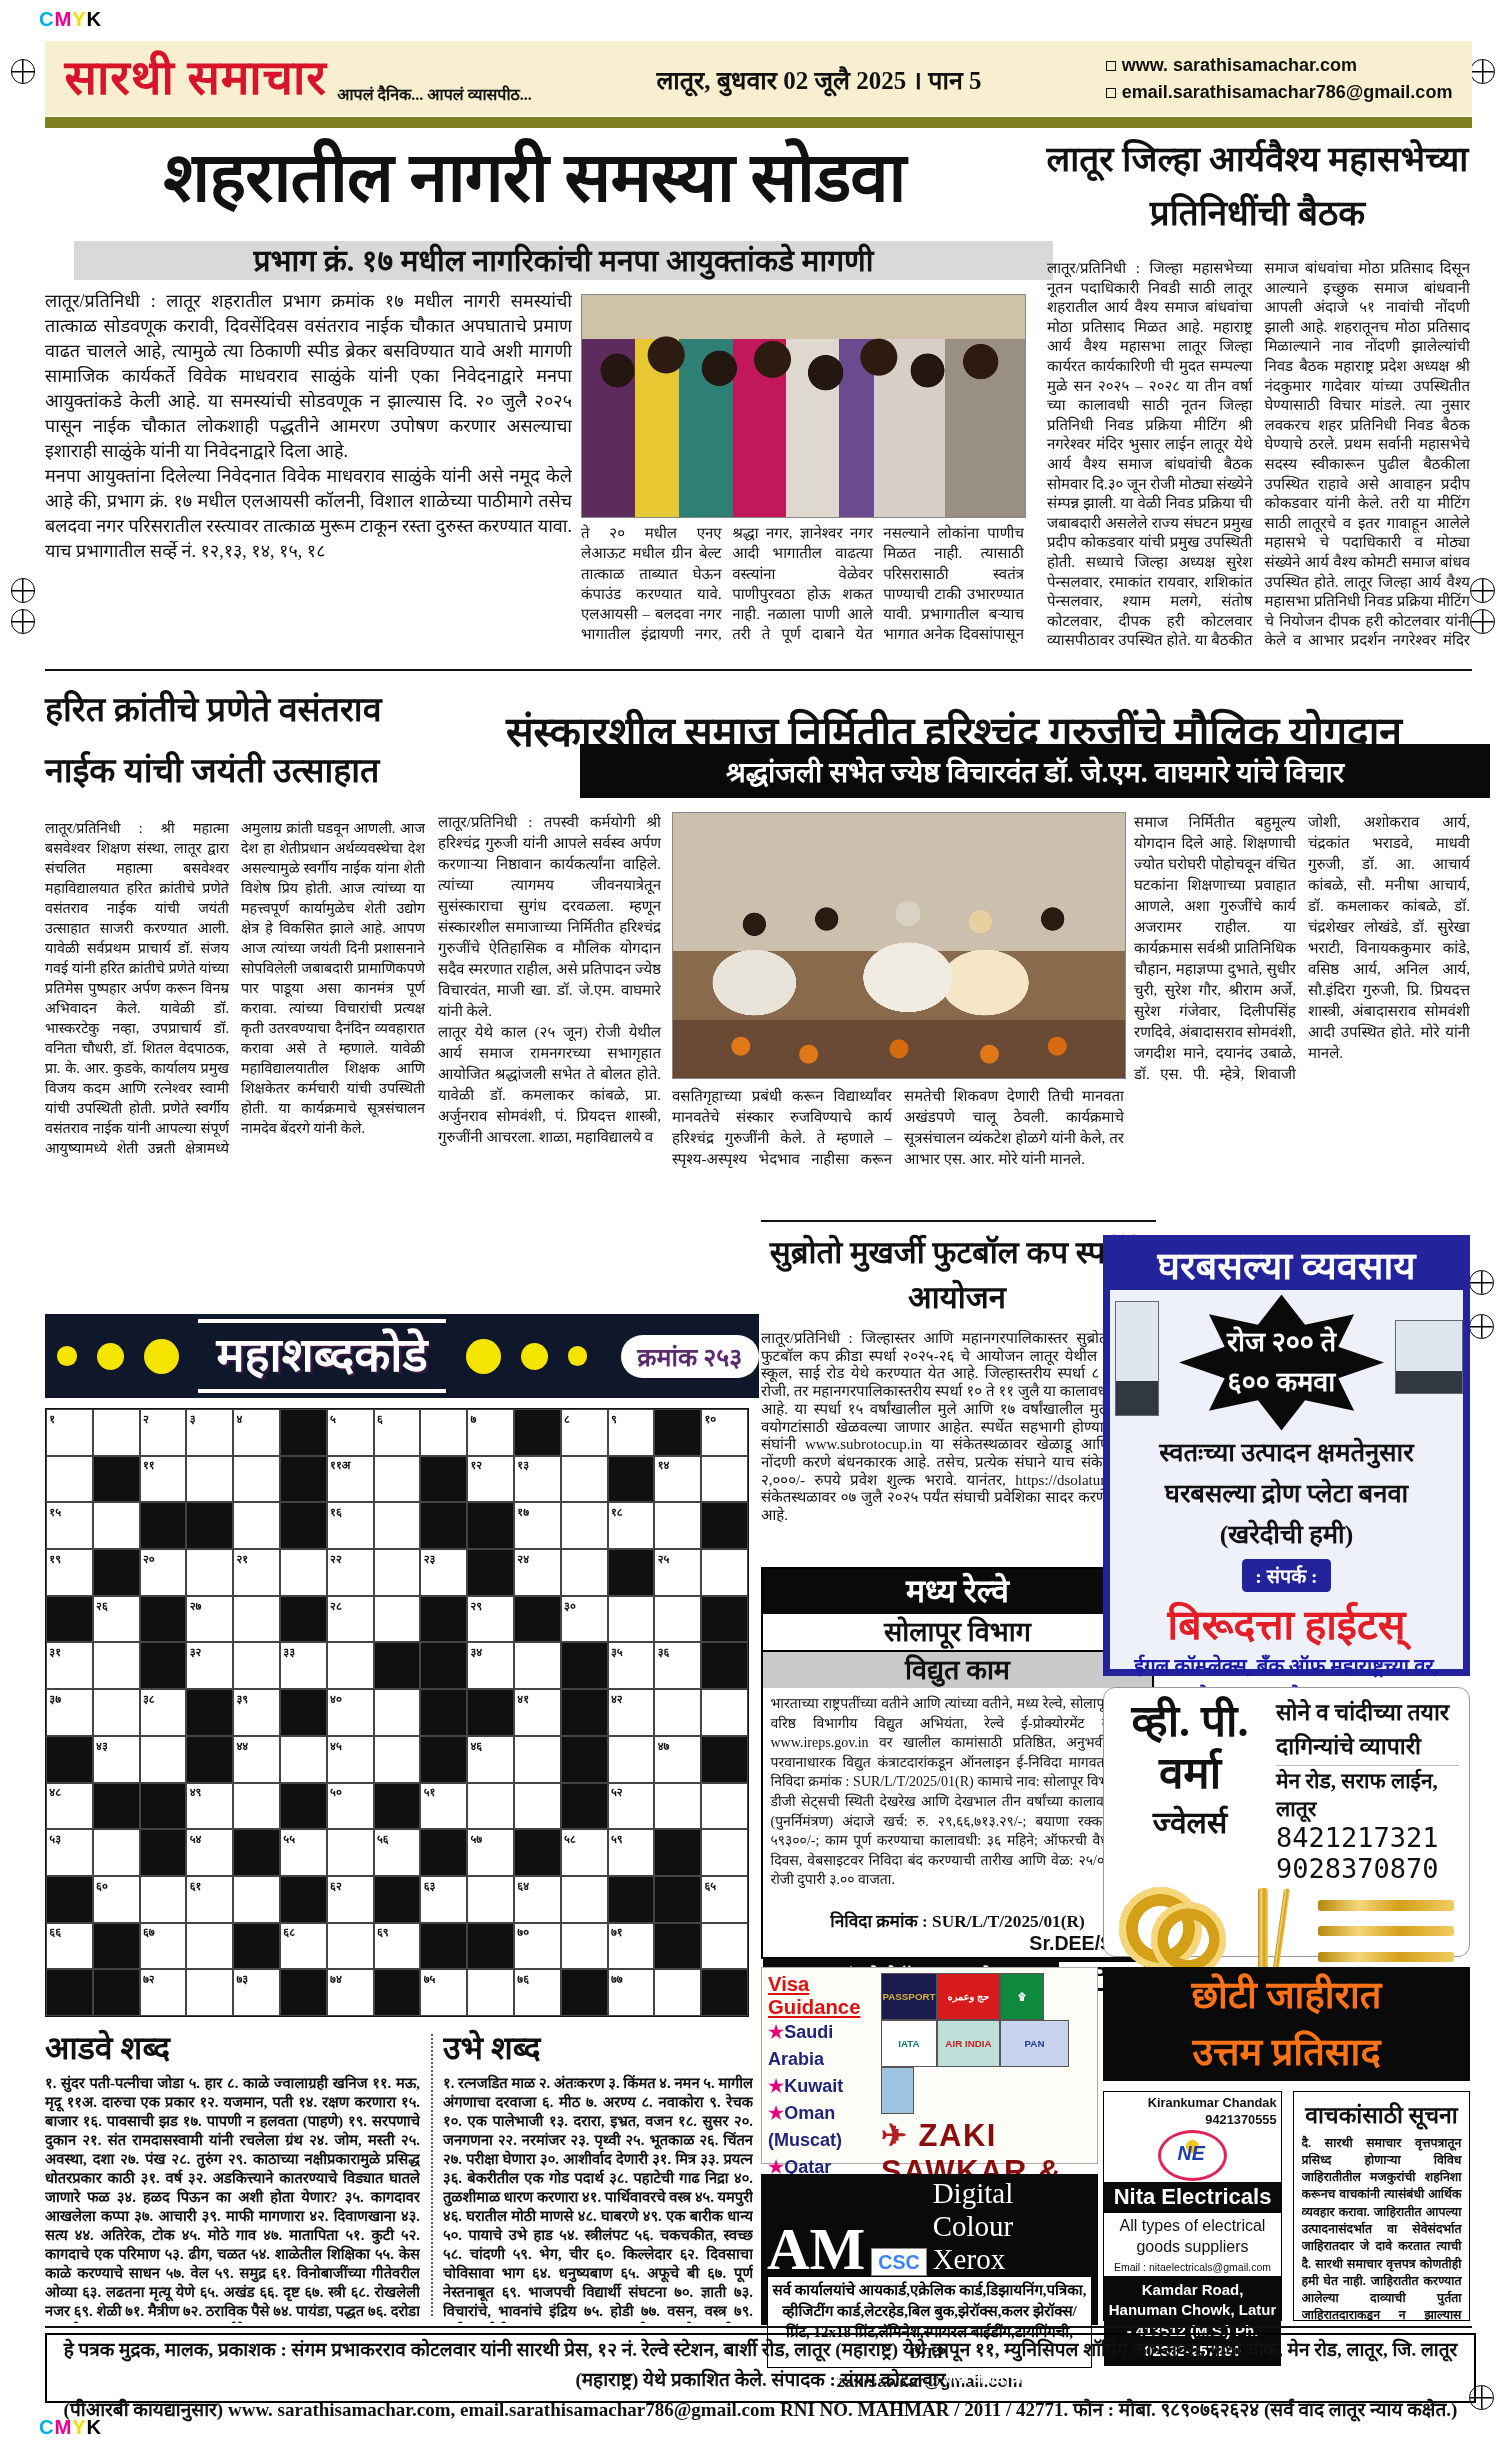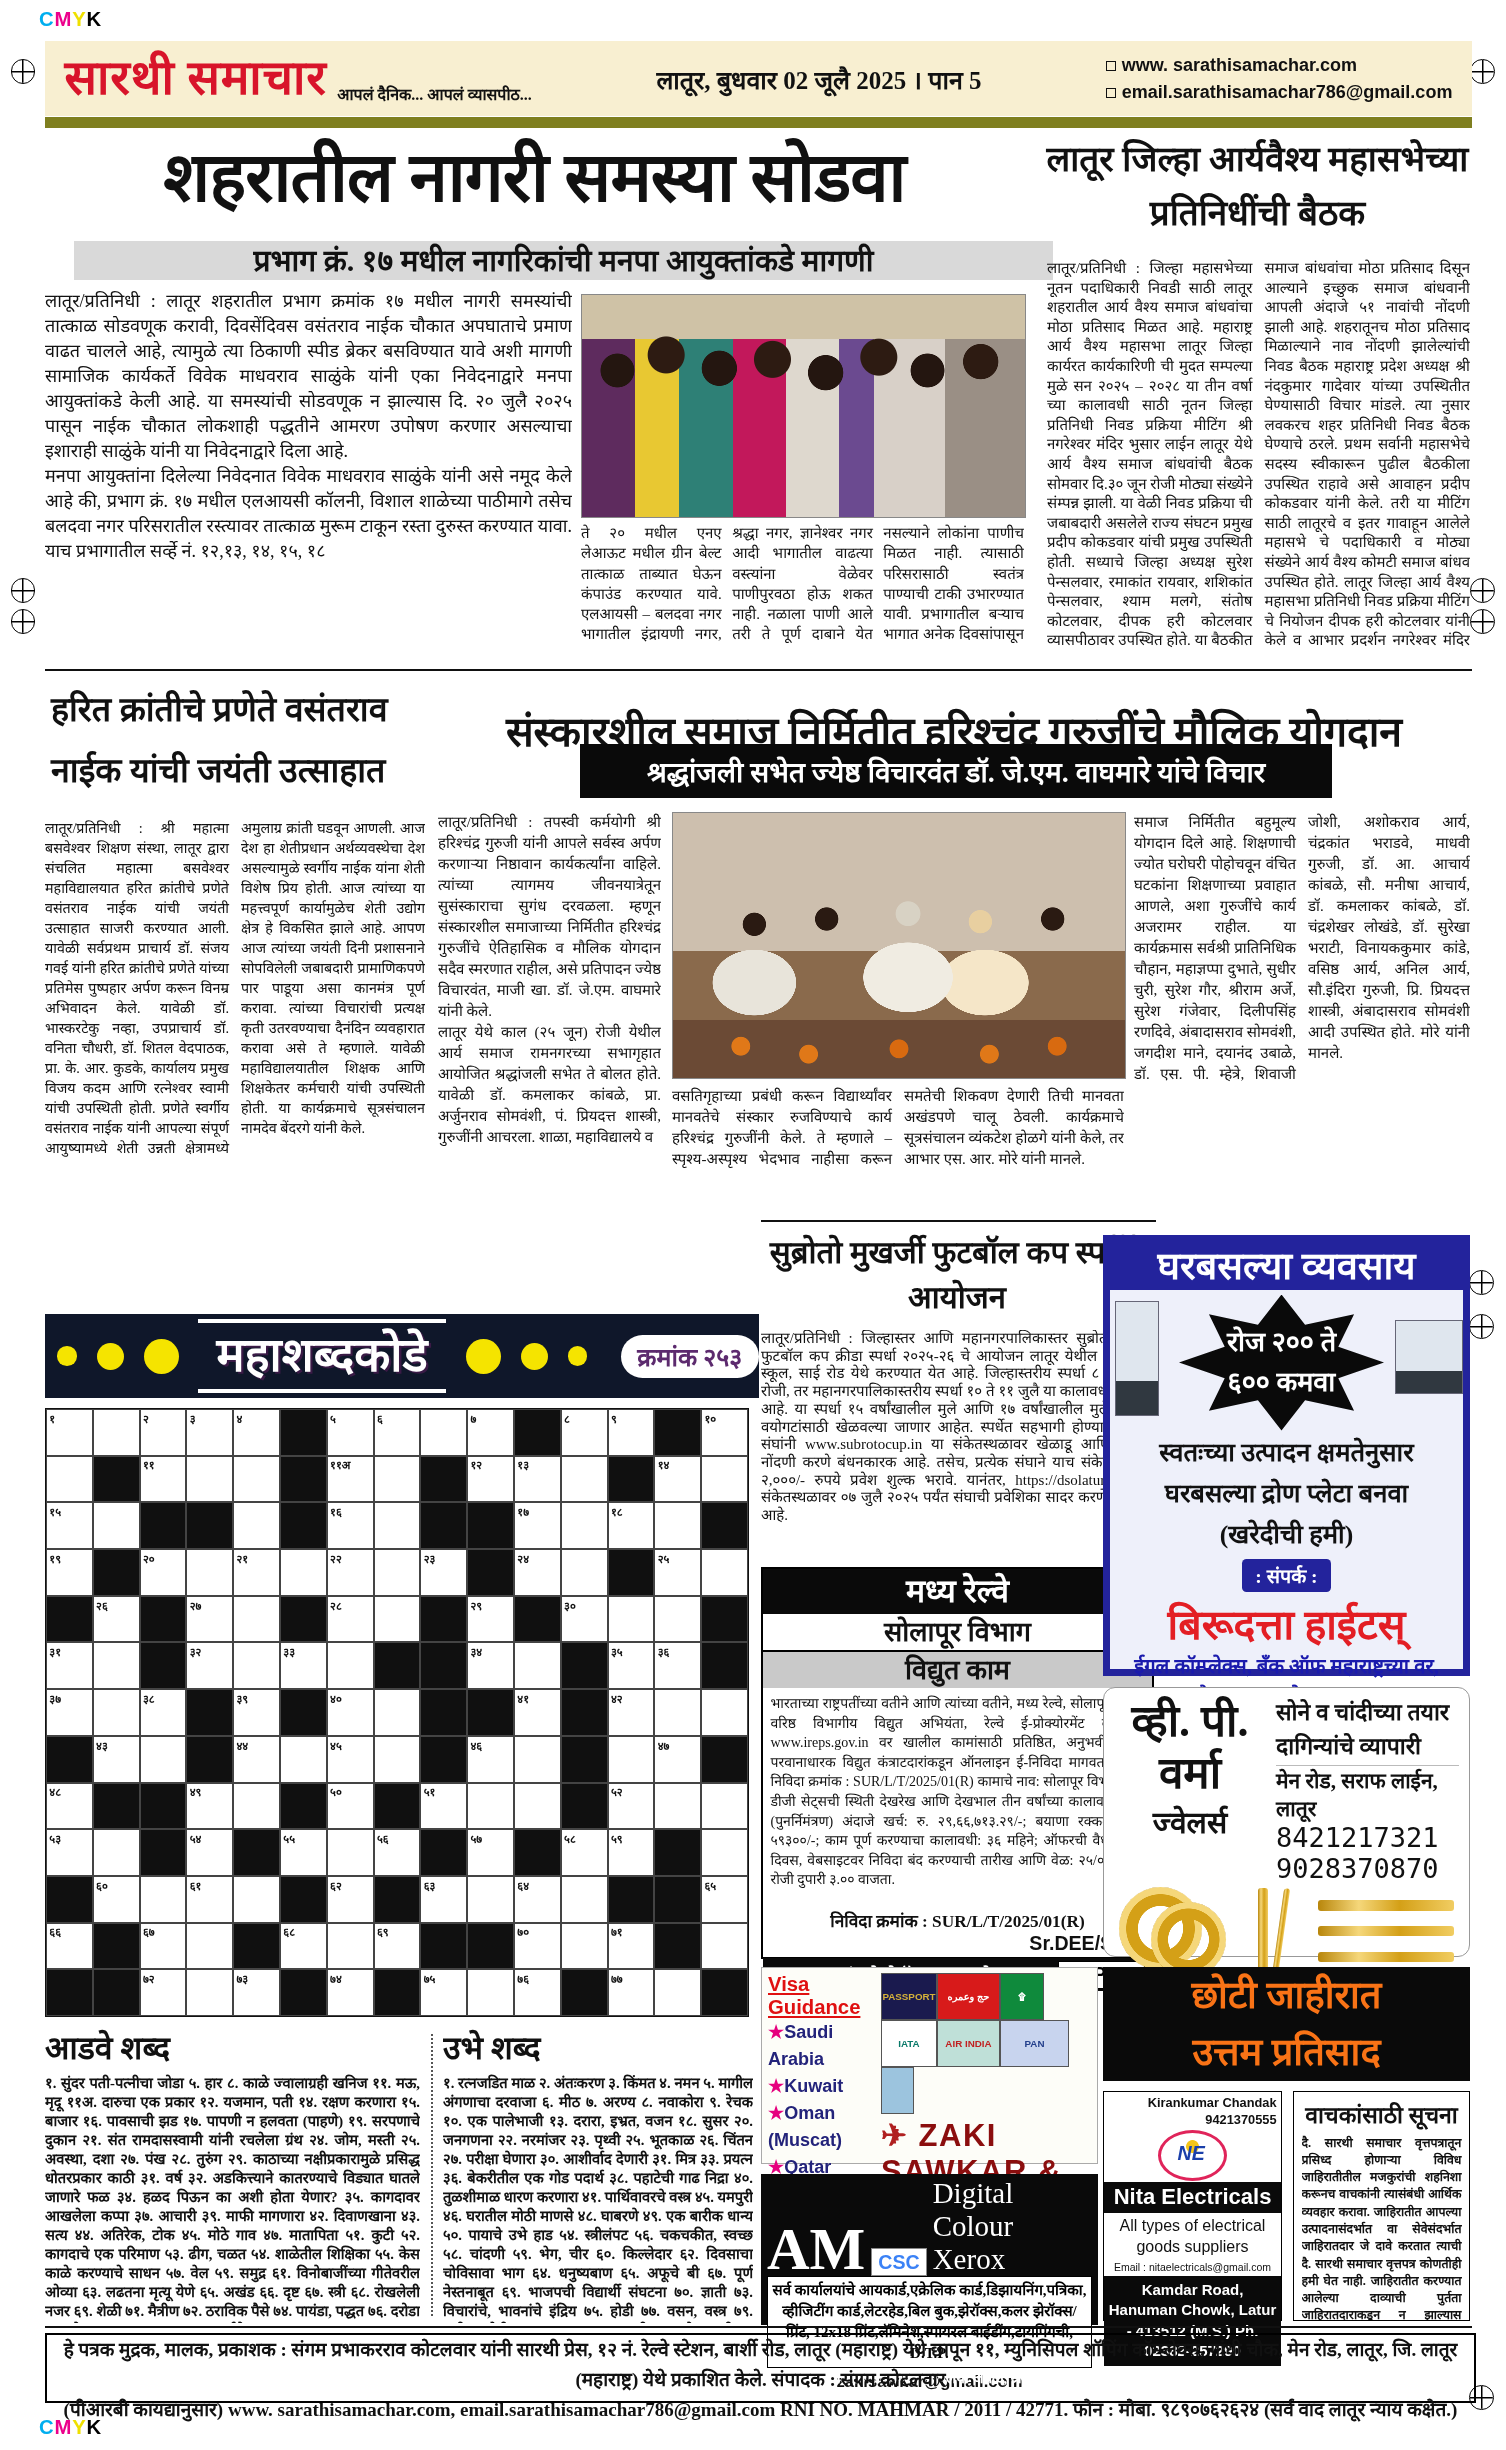--- a/index.html
+++ b/index.html
@@ -174,25 +174,25 @@
   <div class="abs jt bt pre" style="left:45px;top:289px;width:527px;height:372px;font-size:18px;line-height:25px;">लातूर/प्रतिनिधी :  लातूर शहरातील प्रभाग क्रमांक १७ मधील नागरी समस्यांची तात्काळ सोडवणूक करावी, दिवसेंदिवस वसंतराव नाईक चौकात अपघाताचे प्रमाण वाढत चालले आहे, त्यामुळे त्या ठिकाणी स्पीड ब्रेकर बसविण्यात यावे अशी मागणी सामाजिक कार्यकर्ते विवेक माधवराव साळुंके यांनी एका निवेदनाद्वारे मनपा आयुक्तांकडे केली आहे. या समस्यांची सोडवणूक न झाल्यास दि. २० जुलै २०२५ पासून नाईक चौकात लोकशाही पद्धतीने आमरण उपोषण करणार असल्याचा इशाराही साळुंके यांनी या निवेदनाद्वारे दिला आहे.
 मनपा आयुक्तांना दिलेल्या निवेदनात विवेक माधवराव साळुंके यांनी असे नमूद केले आहे की, प्रभाग क्रं. १७ मधील एलआयसी कॉलनी, विशाल शाळेच्या पाठीमागे तसेच बलदवा नगर परिसरातील रस्त्यावर तात्काळ मुरूम टाकून रस्ता दुरुस्त करण्यात यावा. याच प्रभागातील सर्व्हे नं. १२,१३, १४, १५, १८</div>
   <div class="abs photo-main" style="left:581px;top:294px;width:443px;height:222px;"></div>
   <div class="abs jt cols3" style="left:581px;top:523px;width:443px;height:138px;font-size:15px;line-height:20.3px;">ते २० मधील एनए लेआऊट मधील ग्रीन बेल्ट तात्काळ ताब्यात घेऊन कंपाउंड करण्यात यावे. एलआयसी – बलदवा नगर भागातील इंद्रायणी नगर, श्रद्धा नगर, ज्ञानेश्वर नगर आदी भागातील वाढत्या वस्त्यांना वेळेवर पाणीपुरवठा होऊ शकत नाही. नळाला पाणी आले तरी ते पूर्ण दाबाने येत नसल्याने लोकांना पाणीच मिळत नाही. त्यासाठी परिसरासाठी स्वतंत्र पाण्याची टाकी उभारण्यात यावी. प्रभागातील बऱ्याच भागात अनेक दिवसांपासून घंटा गाडी येत नाही. सध्या पावसाळ्याचे दिवस असताना साचलेल्या कचऱ्यामुळे नागरिकांच्या आरोग्याचा प्रश्न निर्माण झाला आहे. विद्युत विभागाच्या संबंधित अधिकाऱ्यांशी संपर्क साधून विजेच्याही समस्येची सोडवणूक करण्यात यावी. प्रभागातील अशा विविध नागरी समस्यांची सोडवणूक करण्यासाठी मनपा कार्यालयाला वेळोवेळी निवेदने देण्यात आली आहेत. मात्र त्यावर आश्वासनांपलीकडे कोणतीही प्रत्यक्ष कार्यवाही झालेली नाही. या निवेदनावरही कार्यवाही न केली गेल्यास दि. २० जुलै २०२५ पासून नाईक चौकात आमरण उपोषण करणार असल्याचा इशाराही साळुंके यांनी दिला आहे. यावेळी विवेक साळुंके यांच्यासह कमलाकर शिंदे, ऋषिकेश गदिवे, दयानंद सारगे, प्रशांत रणजीत मोहिते आदी महिला व नागरिक मोठ्या प्रमाणात उपस्थित होते.</div>
 
   <div class="abs c h-right" style="left:1045px;top:133px;width:425px;height:114px;">लातूर जिल्हा आर्यवैश्य महासभेच्या प्रतिनिधींची बैठक</div>
   <div class="abs jt cols2" style="left:1047px;top:259px;width:423px;height:402px;font-size:15px;line-height:19.6px;">लातूर/प्रतिनिधी : जिल्हा महासभेच्या नूतन पदाधिकारी निवडी साठी लातूर शहरातील आर्य वैश्य समाज बांधवांचा मोठा प्रतिसाद मिळत आहे. महाराष्ट्र आर्य वैश्य महासभा लातूर जिल्हा कार्यरत कार्यकारिणी ची मुदत सम्पल्या मुळे सन २०२५ – २०२८ या तीन वर्षा च्या कालावधी साठी नूतन जिल्हा प्रतिनिधी निवड प्रक्रिया मीटिंग श्री नगरेश्वर मंदिर भुसार लाईन लातूर येथे आर्य वैश्य समाज बांधवांची बैठक सोमवार दि.३० जून रोजी मोठ्या संख्येने संम्पन्न झाली. या वेळी निवड प्रक्रिया ची जबाबदारी असलेले राज्य संघटन प्रमुख प्रदीप कोकडवार यांची प्रमुख उपस्थिती होती. सध्याचे जिल्हा अध्यक्ष सुरेश पेन्सलवार, रमाकांत रायवार, शशिकांत पेन्सलवार, श्याम मलगे, संतोष कोटलवार, दीपक हरी कोटलवार व्यासपीठावर उपस्थित होते. या बैठकीत समाज बांधवांचा मोठा प्रतिसाद दिसून आल्याने इच्छुक समाज बांधवानी आपली अंदाजे ५१ नावांची नोंदणी झाली आहे. शहरातूनच मोठा प्रतिसाद मिळाल्याने नाव नोंदणी झालेल्यांची निवड बैठक महाराष्ट्र प्रदेश अध्यक्ष श्री नंदकुमार गादेवार यांच्या उपस्थितीत घेण्यासाठी विचार मांडले. त्या नुसार लवकरच शहर प्रतिनिधी निवड बैठक घेण्याचे ठरले. प्रथम सर्वानी महासभेचे सदस्य स्वीकारून पुढील बैठकीला उपस्थित राहावे असे आवाहन प्रदीप कोकडवार यांनी केले. तरी या मीटिंग साठी लातूरचे व इतर गावाहून आलेले महासभे चे पदाधिकारी व मोठ्या संख्येने आर्य वैश्य कोमटी समाज बांधव उपस्थित होते. लातूर जिल्हा आर्य वैश्य महासभा प्रतिनिधी निवड प्रक्रिया मीटिंग चे नियोजन दीपक हरी कोटलवार यांनी केले व आभार प्रदर्शन नगरेश्वर मंदिर लातूर च्या वतीने सुनील बालाजी बच्चेवार यांनी केले.</div>
 
   <div class="abs rule" style="left:45px;top:669px;width:1427px;height:2.3px;"></div>
 
-  <div class="abs h-mid" style="left:51px;top:679px;width:380px;height:130px;">हरित क्रांतीचे प्रणेते वसंतराव नाईक यांची जयंती उत्साहात</div>
+  <div class="abs h-mid" style="left:45px;top:679px;width:380px;height:130px;">हरित क्रांतीचे प्रणेते वसंतराव नाईक यांची जयंती उत्साहात</div>
   <div class="abs jt cols2" style="left:45px;top:818px;width:380px;height:465px;font-size:14.3px;line-height:20px;">लातूर/प्रतिनिधी : श्री महात्मा बसवेश्वर शिक्षण संस्था, लातूर द्वारा संचलित महात्मा बसवेश्वर महाविद्यालयात हरित क्रांतीचे प्रणेते वसंतराव नाईक यांची जयंती उत्साहात साजरी करण्यात आली. यावेळी सर्वप्रथम प्राचार्य डॉ. संजय गवई यांनी हरित क्रांतीचे प्रणेते यांच्या प्रतिमेस पुष्पहार अर्पण करून विनम्र अभिवादन केले. यावेळी डॉ. भास्करटेकु नव्हा, उपप्राचार्य डॉ. वनिता चौधरी, डॉ. शितल वेदपाठक, प्रा. के. आर. कुडके, कार्यालय प्रमुख विजय कदम आणि रत्नेश्वर स्वामी यांची उपस्थिती होती. प्रणेते स्वर्गीय वसंतराव नाईक यांनी आपल्या संपूर्ण आयुष्यामध्ये शेती उन्नती क्षेत्रामध्ये अमुलाग्र क्रांती घडवून आणली. आज देश हा शेतीप्रधान अर्थव्यवस्थेचा देश असल्यामुळे स्वर्गीय नाईक यांना शेती विशेष प्रिय होती. आज त्यांच्या या महत्त्वपूर्ण कार्यामुळेच शेती उद्योग क्षेत्र हे विकसित झाले आहे. आपण आज त्यांच्या जयंती दिनी प्रशासनाने सोपविलेली जबाबदारी प्रामाणिकपणे पार पाडूया असा कानमंत्र पूर्ण करावा. त्यांच्या विचारांची प्रत्यक्ष कृती उतरवण्याचा दैनंदिन व्यवहारात करावा असे ते म्हणाले. यावेळी महाविद्यालयातील शिक्षक आणि शिक्षकेतर कर्मचारी यांची उपस्थिती होती. या कार्यक्रमाचे सूत्रसंचालन नामदेव बेंदरगे यांनी केले.</div>
 
   <div class="abs c h-sanskar" style="left:438px;top:676px;width:1032px;height:62px;margin-top:28px;">संस्कारशील समाज निर्मितीत हरिश्चंद्र गुरुजींचे मौलिक योगदान</div>
-  <div class="abs band-black" style="left:580px;top:744px;width:752px;height:54px;">श्रद्धांजली सभेत ज्येष्ठ विचारवंत डॉ. जे.एम. वाघमारे यांचे विचार</div>
+  <div class="abs band-black" style="left:580px;top:744px;width:910px;height:54px;">श्रद्धांजली सभेत ज्येष्ठ विचारवंत डॉ. जे.एम. वाघमारे यांचे विचार</div>
   <div class="abs jt bt2 pre" style="left:438px;top:812px;width:223px;height:407px;">लातूर/प्रतिनिधी : तपस्वी कर्मयोगी श्री हरिश्चंद्र गुरुजी यांनी आपले सर्वस्व अर्पण करणाऱ्या निष्ठावान कार्यकर्त्यांना वाहिले. त्यांच्या त्यागमय जीवनयात्रेतून सुसंस्काराचा सुगंध दरवळला. म्हणून संस्कारशील समाजाच्या निर्मितीत हरिश्चंद्र गुरुजींचे ऐतिहासिक व मौलिक योगदान सदैव स्मरणात राहील, असे प्रतिपादन ज्येष्ठ विचारवंत, माजी खा. डॉ. जे.एम. वाघमारे यांनी केले.
 लातूर येथे काल (२५ जून) रोजी येथील आर्य समाज रामनगरच्या सभागृहात आयोजित श्रद्धांजली सभेत ते बोलत होते. यावेळी डॉ. कमलाकर कांबळे, प्रा. अर्जुनराव सोमवंशी, पं. प्रियदत्त शास्त्री, गुरुजींनी आचरला. शाळा, महाविद्यालये व</div>
   <div class="abs photo-dais" style="left:672px;top:812px;width:452px;height:265px;"></div>
   <div class="abs jt cols2 bt2" style="left:1134px;top:812px;width:336px;height:405px;">समाज निर्मितीत बहुमूल्य योगदान दिले आहे. शिक्षणाची ज्योत घरोघरी पोहोचवून वंचित घटकांना शिक्षणाच्या प्रवाहात आणले, अशा गुरुजींचे कार्य अजरामर राहील. या कार्यक्रमास सर्वश्री प्रातिनिधिक चौहान, महाज्ञप्पा दुभाते, सुधीर चुरी, सुरेश गौर, श्रीराम अर्जे, सुरेश गंजेवार, दिलीपसिंह रणदिवे, अंबादासराव सोमवंशी, जगदीश माने, दयानंद उबाळे, डॉ. एस. पी. म्हेत्रे, शिवाजी जोशी, अशोकराव आर्य, चंद्रकांत भराडवे, माधवी गुरुजी, डॉ. आ. आचार्य कांबळे, सौ. मनीषा आचार्य, डॉ. कमलाकर कांबळे, डॉ. चंद्रशेखर लोखंडे, डॉ. सुरेखा भराटी, विनायककुमार कांडे, वसिष्ठ आर्य, अनिल आर्य, सौ.इंदिरा गुरुजी, प्रि. प्रियदत्त शास्त्री, अंबादासराव सोमवंशी आदी उपस्थित होते. मोरे यांनी मानले.</div>
   <div class="abs jt cols2 bt2" style="left:672px;top:1086px;width:452px;height:131px;">वसतिगृहाच्या प्रबंधी करून विद्यार्थ्यांवर मानवतेचे संस्कार रुजविण्याचे कार्य हरिश्चंद्र गुरुजींनी केले. ते म्हणाले – स्पृश्य-अस्पृश्य भेदभाव नाहीसा करून समतेची शिकवण देणारी तिची मानवता अखंडपणे चालू ठेवली. कार्यक्रमाचे सूत्रसंचालन व्यंकटेश होळगे यांनी केले, तर आभार एस. आर. मोरे यांनी मानले.</div>
 
   <div class="abs cw-head" style="left:45px;top:1314px;width:702px;height:84px;">
     <span class="cw-dot" style="width:19.6px;height:19.6px;"></span>
     <span class="cw-dot" style="width:27px;height:27px;"></span>
     <span class="cw-dot" style="width:35px;height:35px;"></span>

